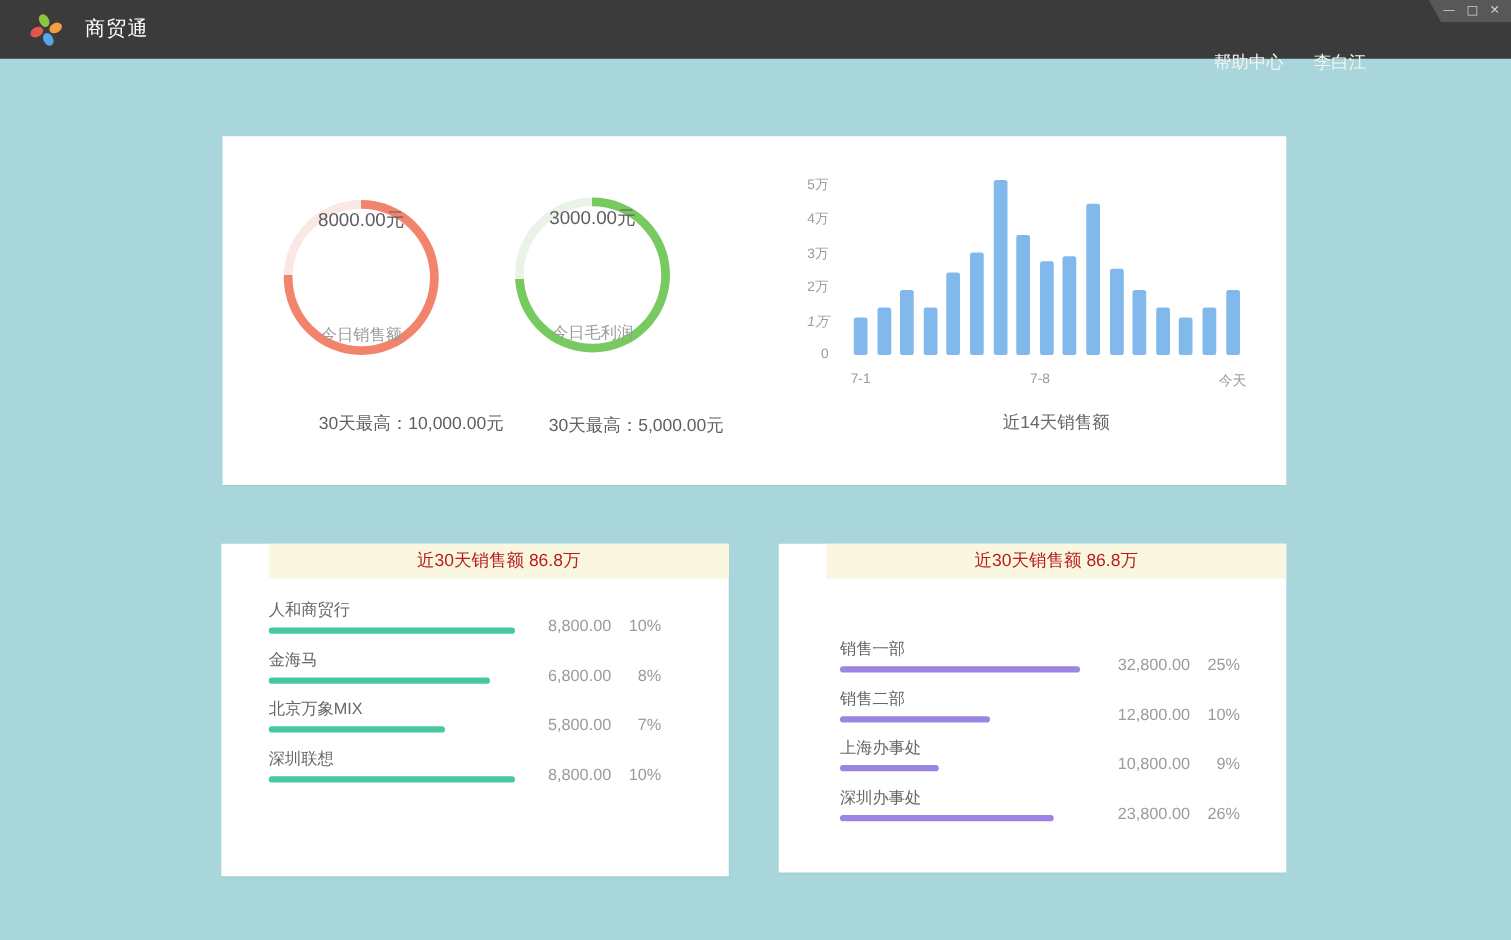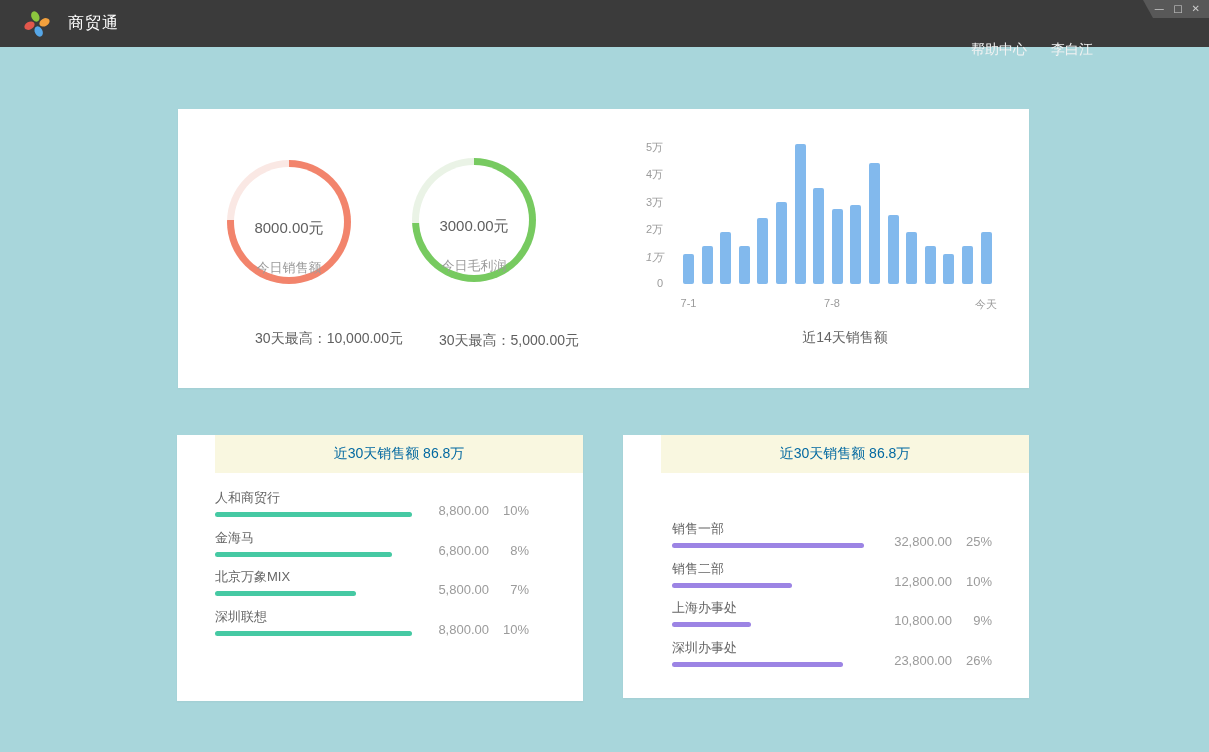--- a/index.html
+++ b/index.html
@@ -20,42 +20,42 @@
     clip-path:polygon(3px 0, 100% 0, 100% 100%, 13px 100%);
     display:flex; align-items:center; justify-content:flex-end; gap:9px; padding-right:9px; }
   .win-btn { color:#cccccc; font-size:10px; line-height:18px; cursor:pointer; font-family:"DejaVu Sans", sans-serif; }
   
   .card-main { position:absolute; left:178px; top:109px; width:851px; height:279px; background:#ffffff;
     box-shadow:0 1px 2px rgba(0,0,0,0.04); }
   .ring { position:absolute; width:124px; height:124px; border-radius:50%; }
   .ring-1 { left:49px; top:51px; }
   .ring-2 { left:234px; top:49px; }
   .ring-center { position:absolute; inset:7px; background:#ffffff; border-radius:50%;
-    display:flex; flex-direction:column; align-items:center; justify-content:flex-end; gap:21px; }
+    display:flex; flex-direction:column; align-items:center; justify-content:space-between; gap:21px; }
   .ring-value { font-size:15px; color:#5f5f5f; }
   .ring-caption { font-size:13px; color:#9b9b9b; }
   .ring-footer { position:absolute; transform:translateX(-50%); white-space:nowrap;
     font-size:14px; color:#5f5f5f;margin-left:36px; }
   .ring-footer-1 { left:115px; top:221px; }
   .ring-footer-2 { left:295px; top:223px; }
   
   .days-yaxis { position:absolute; left:430px; top:0; width:55px; height:175px; }
   .ytick { position:absolute; right:0; text-align:right; font-size:11px; color:#9b9b9b; white-space:nowrap; }
   .days-plot { position:absolute; left:505px; top:0; width:316px; height:175px; }
   .vbar { position:absolute; bottom:0; width:11px; border-radius:2px; }
   .xtick { position:absolute; top:188px; transform:translateX(-50%); font-size:11px; color:#9b9b9b; white-space:nowrap; }
   .days-title { position:absolute; left:667px; top:220px; transform:translateX(-50%);
     font-size:14px; color:#666666; white-space:nowrap; }
   
   .rank-card { position:absolute; top:435px; width:406px; background:#ffffff;
     box-shadow:0 1px 2px rgba(0,0,0,0.04); }
   .rank-card-left  { left:177px; height:266px; }
   .rank-card-right { left:623px; height:263px; }
-  .rank-header { height:38px; background:#f9f7e0; display:flex; align-items:center; justify-content:center;
-    font-size:14px; color:#0369a1;margin-left:38px; }
+  .rank-header { height:28px; background:#f9f7e0; display:flex; align-items:center; justify-content:center;
+    font-size:14px; color:#b91c1c;margin-left:38px; }
   .rank-list { }
   .rank-card-left  .rank-list { padding:17px 54px 0 38px; }
   .rank-card-right .rank-list { padding:16px 37px 0 49px;margin-top:32px; }
   .rank-row { height:39.5px; display:flex; justify-content:space-between; align-items:flex-start; }
   .rank-name { font-size:13px; color:#666666; line-height:15px; }
   .rank-bar { height:5px; border-radius:3px; margin-top:7px; }
   .rank-right { display:flex; align-items:flex-end; padding-top:13px; font-size:13px; color:#9b9b9b; }
   .rank-value { text-align:right; }
   .rank-pct { width:40px; text-align:right; }
 </style>

